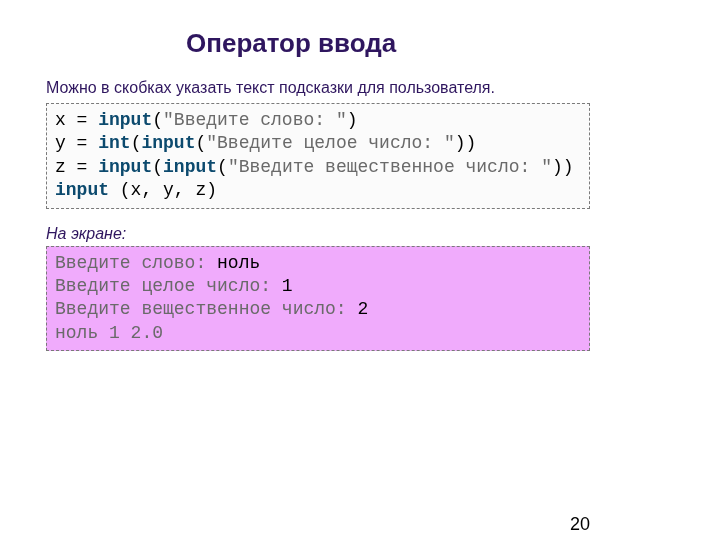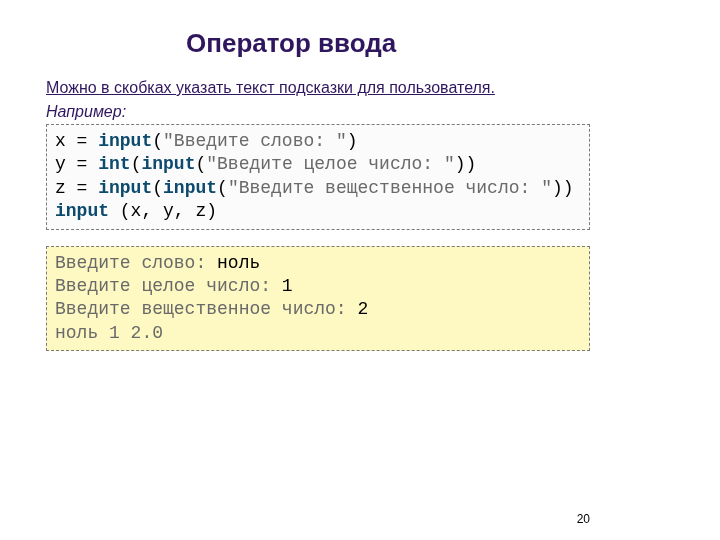--- a/index.html
+++ b/index.html
@@ -23,21 +23,20 @@
     font-size: 26px;
     font-weight: bold;
     color: #2f165f;
     text-align: left;
     margin: 0 0 20px 140px;
   }
   .intro {
     font-size: 16px;
     color: #2f165f;
     margin: 10px 0 6px 0;
-    text-decoration: underline;
   }
   .label {
     font-size: 16px;
     font-style: italic;
     color: #2f165f;
     margin: 6px 0 3px 0;
   }
   .codebox {
     border: 1px dashed #7a7a7a;
     background: #fbfbfb;
@@ -47,55 +46,55 @@
     line-height: 1.3;
     color: #000;
     white-space: pre;
     margin: 0 0 16px 0;
   }
   .codebox .kw   { color: #0c4a6e; font-weight: bold; }  
   .codebox .str  { color: #6a6a6a; }  
   .codebox .par  { color: #000; }     
   .outbox {
     border: 1px dashed #7a7a7a;
-    background: #fef9c3;
+    background: #f0abfc;
     padding: 5px 8px 5px 8px;
     font-family: "Courier New", Courier, monospace;
     font-size: 18px;
     line-height: 1.3;
     white-space: pre;
     margin: 0 0 16px 0;
   }
   .outbox .prompt { color: #6a6a6a; }
   .outbox .userval { color: #000; }
   .outbox .result { color: #6a6a6a; }
   .pagenum {
     position: absolute;
-    bottom: 14px;
+    bottom: 5px;
     right: 46px;
-    font-size: 12px;
+    font-size: 18px;
     color: #000;
   }
 </style>
 </head>
 <body>
 
 <div class="page">
 
   <h1 class="title">Оператор ввода</h1>
 
   <p class="intro">Можно в скобках указать текст подсказки для пользователя.</p>
 
-  <p class="label">Например:</p>
 
   <div class="codebox"><span><span>x = </span><span class="kw">input</span><span class="par">(</span><span class="str">"Введите слово: "</span><span class="par">)</span></span>
 <span><span>y = </span><span class="kw">int</span><span class="par">(</span><span class="kw">input</span><span class="par">(</span><span class="str">"Введите целое число: "</span><span class="par">))</span></span>
 <span><span>z = </span><span class="kw">input</span><span class="par">(</span><span class="kw">input</span><span class="par">(</span><span class="str">"Введите вещественное число: "</span><span class="par">))</span></span>
 <span><span class="kw">input</span><span> (x, y, z)</span></span></div>
 
+  <p class="label">На экране:</p>
 
   <div class="outbox"><span><span class="prompt">Введите слово: </span><span class="userval">ноль</span></span>
 <span><span class="prompt">Введите целое число: </span><span class="userval">1</span></span>
 <span><span class="prompt">Введите вещественное число: </span><span class="userval">2</span></span>
 <span><span class="result">ноль 1 2.0</span></span></div>
 
   <div class="pagenum">20</div>
 </div>
 
 </body></html>

